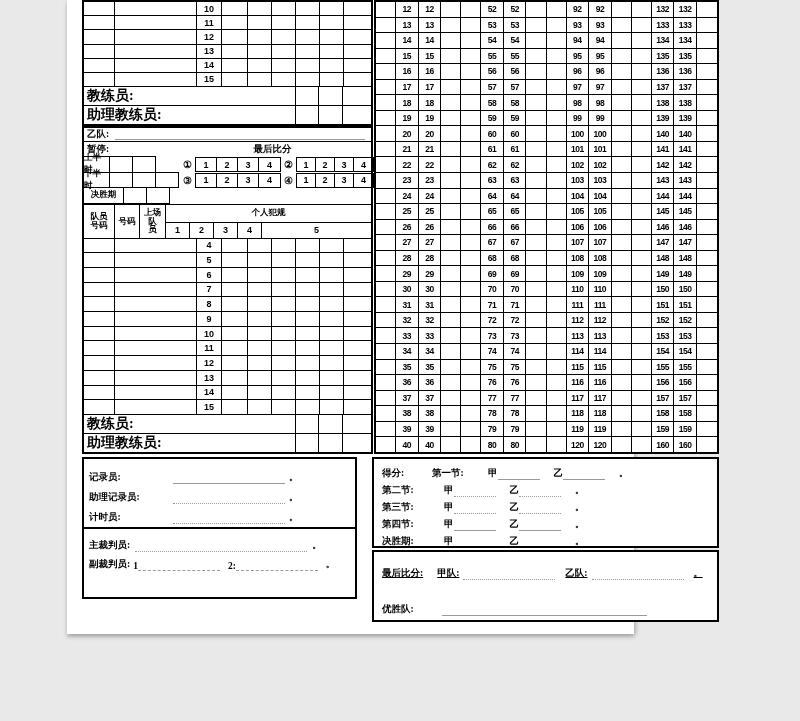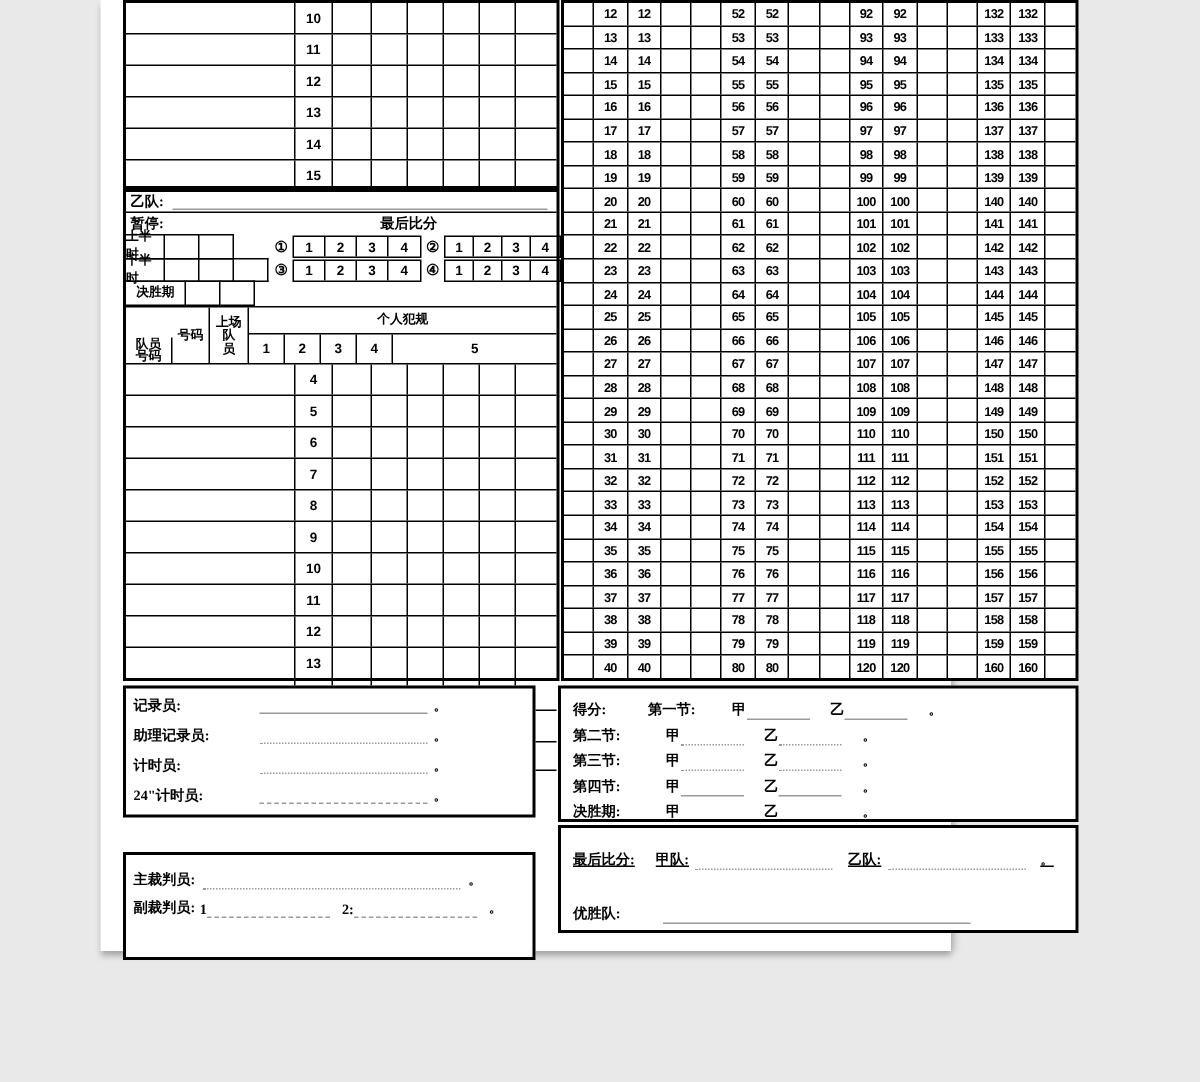--- a/index.html
+++ b/index.html
@@ -17,21 +17,21 @@
   .sec,.box{position:absolute;box-sizing:border-box;border:2px solid #000;background:#fff;}
 
   
   .secA{left:15px;top:0;width:291px;height:126px;}
   .secB{left:15px;top:126px;width:291px;height:328px;display:flex;flex-direction:column;}
   .tblrows{display:flex;flex-direction:column;height:100%;}
   .trow{display:flex;flex:1;border-bottom:1px solid #000;}
   .trow:last-child{border-bottom:none;}
   .tcell{box-sizing:border-box;border-right:1px solid #000;display:flex;align-items:center;justify-content:center;
          font-family:"Liberation Sans","DejaVu Sans",sans-serif;font-weight:bold;font-size:9px;}
-  .c1{width:31px;flex:0 0 31px;margin-top:20px;}
+  .c1{width:31px;flex:0 0 31px;}
   .c2{width:82px;flex:0 0 82px;}
   .c3{width:25px;flex:0 0 25px;}
   .c4{width:26px;flex:0 0 26px;}
   .cf{width:24px;flex:0 0 24px;}
   .cf:last-child{flex:1;border-right:none;}
   .coachrow{display:flex;flex:1;border-bottom:1px solid #000;}
   .coachrow:last-child{border-bottom:none;}
   .coachlbl{flex:1;display:flex;align-items:center;padding-left:3px;
             font-weight:bold;font-size:14px;border-right:1px solid #000;}
   .coachcell{flex:0 0 22px;border-right:1px solid #000;}
@@ -77,24 +77,24 @@
   .srow{flex:1;display:flex;border-bottom:1px solid #000;}
   .srow:last-child{border-bottom:none;}
   .sgroup{flex:1;display:flex;}
   .smark{flex:0 0 23.5%;box-sizing:border-box;border-right:1px solid #000;}
   .snum{flex:1;box-sizing:border-box;border-right:1px solid #000;display:flex;align-items:center;justify-content:center;
         font-family:"Liberation Sans","DejaVu Sans",sans-serif;font-weight:bold;font-size:8.5px;letter-spacing:-0.5px;}
   .srow .sgroup:last-child .smark:last-child{border-right:none;}
 
   
   .boxF{left:15px;top:457px;width:275px;height:88px;padding:5px 4px 0 5px;}
-  .boxH{left:15px;top:568px;width:275px;height:72px;padding:4px 4px 0 5px;}
+  .boxH{left:15px;top:527px;width:275px;height:72px;padding:4px 4px 0 5px;}
   .boxG{left:305px;top:457px;width:347px;height:91px;padding:4px 0 0 8px;overflow:hidden;}
   .boxI{left:305px;top:550px;width:347px;height:72px;padding:12px 0 0 8px;}
-  .frow{display:flex;height:20px;font-weight:bold;font-size:9.5px;}
+  .frow{display:flex;align-items:flex-end;height:20px;font-weight:bold;font-size:9.5px;}
   .flbl{flex:0 0 84px;}
   .fline{display:inline-block;width:112px;height:11px;border-bottom:1px solid #9a9a9a;margin-right:4px;}
   .fline.dotted{border-bottom-style:dotted;}
   .fline.dashed{border-bottom-style:dashed;}
   .grow{display:flex;align-items:flex-end;height:17px;font-weight:bold;font-size:9.5px;}
   .glbl{flex:0 0 50px;}
   .glbl2{flex:0 0 56px;}
   .gline{display:inline-block;width:42px;height:11px;border-bottom:1px solid #9a9a9a;margin-right:14px;}
   .gline.dotted{border-bottom-style:dotted;}
   .per{font-size:9px;}

